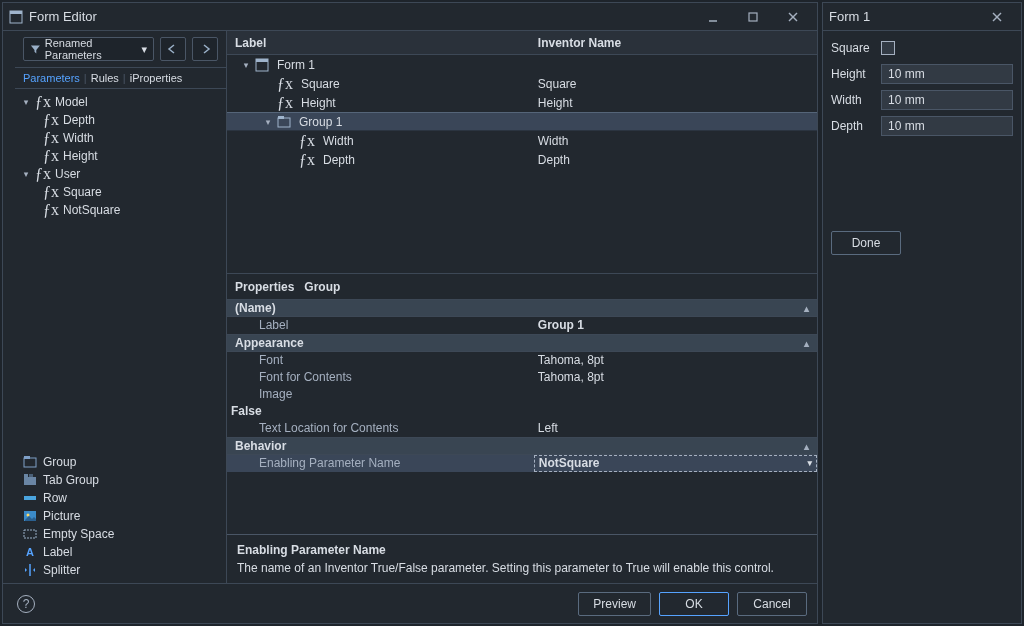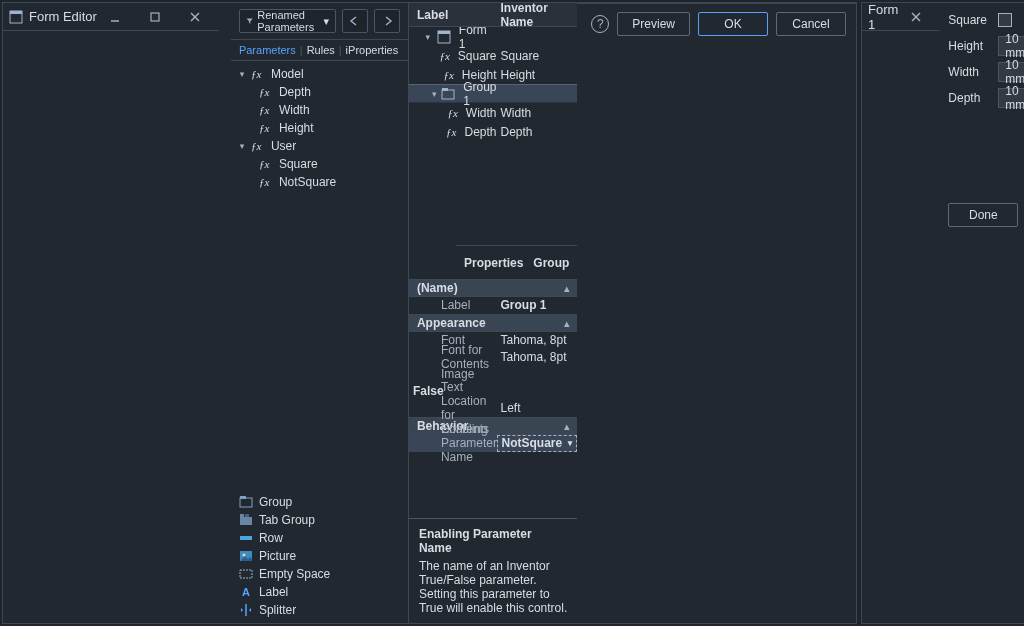--- a/index.html
+++ b/index.html
@@ -33,21 +33,21 @@
     border-bottom:1px solid var(--border);
   }
   .titlebar .title { flex:1; font-size:13px; }
   .titlebar .winbtns { display:flex; gap:4px; }
   .winbtn { width:36px; height:20px; display:flex; align-items:center; justify-content:center; color:var(--text-dim); }
   .winbtn svg { width:12px; height:12px; }
   .window {
     background: var(--bg-main);
     border:1px solid var(--border);
     display:flex;
-    flex-direction:row;
+    flex-direction:column;
   }
   .main-window { flex:1; }
   .side-window { width:200px; }
   .main-body { flex:1; display:flex; overflow:hidden; }
   .left-col { width:212px; display:flex; flex-direction:column; border-right:1px solid var(--border);margin-left:12px; }
   .right-col { flex:1; display:flex; flex-direction:column; }
   .toolbar-row {
     display:flex; align-items:center; gap:6px; padding:6px 8px;
     border-bottom:1px solid var(--border);
     background:var(--bg-main);
@@ -67,21 +67,21 @@
     font-size:11px; border-bottom:1px solid var(--border);
   }
   .tab-sep { color:var(--border-light); }
   .tab-active { color:var(--accent); }
   .tree { padding:4px 2px; overflow:auto; flex:1; }
   .tree-node { display:flex; align-items:center; height:18px; padding:0 4px; gap:4px; }
   .tree-node .indent { display:inline-block; }
   .caret {
     width:10px; color:var(--text-dim); font-size:9px; display:inline-flex; justify-content:center;
   }
-  .fx-ico { font-family: Times, serif; font-style: italic; font-size:11px; width:16px; }
+  .fx-ico { font-family: Times, serif; font-size:16px; width:16px; }
   .section-header {
     background:var(--bg-panel); padding:4px 8px; font-size:12px; border-bottom:1px solid var(--border);
     border-top:1px solid var(--border);
   }
   .toolbox-list { padding:4px 4px; }
   .toolbox-item { display:flex; align-items:center; height:18px; padding:0 4px; gap:6px; }
   .tb-icon { width:14px; height:14px; display:flex; align-items:center; justify-content:center; font-size:11px; }
   
   .grid-header {
     display:flex; height:24px; align-items:center;
@@ -91,24 +91,24 @@
   }
   .grid-header .col1 { width:52%; padding-left:8px; }
   .grid-header .col2 { flex:1; padding-left:4px; }
   .form-tree { flex:0 0 218px; overflow:auto; }
   .frow { display:flex; align-items:center; height:19px; }
   .frow .col1 { width:52%; display:flex; align-items:center; gap:4px; }
   .frow .col2 { flex:1; padding-left:4px; }
   .frow.selected { background:var(--bg-selected); border-top:1px solid #556579; border-bottom:1px solid #2b3440; }
   .frow.selected .col2 { }
   .props-header {
-    height:34px; display:flex; align-items:center; padding:0 8px;
+    height:26px; display:flex; align-items:center; padding:0 8px;
     border-top:1px solid var(--border);
     background:var(--bg-main);
-    font-size:12px; font-weight:600; gap:10px;margin-left:47px;
+    font-size:12px; font-weight:600; gap:10px;
   }
   .props { flex:1; overflow:auto; }
   .prop-section {
     display:flex; align-items:center; padding:0 8px; height:18px;
     background:var(--bg-header); border-top:1px solid var(--border); border-bottom:1px solid var(--border);
     font-weight:600;
   }
   .prop-section .chevron { margin-left:auto; color:var(--text-dim); font-size:10px; }
   .prop-row { display:flex; height:17px; align-items:center; border-bottom:1px solid transparent; }
   .prop-row .plabel { width:52%; padding-left:32px; color:var(--text-dim); }

